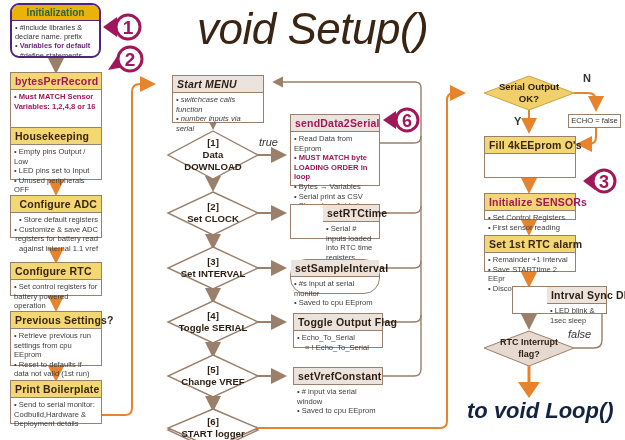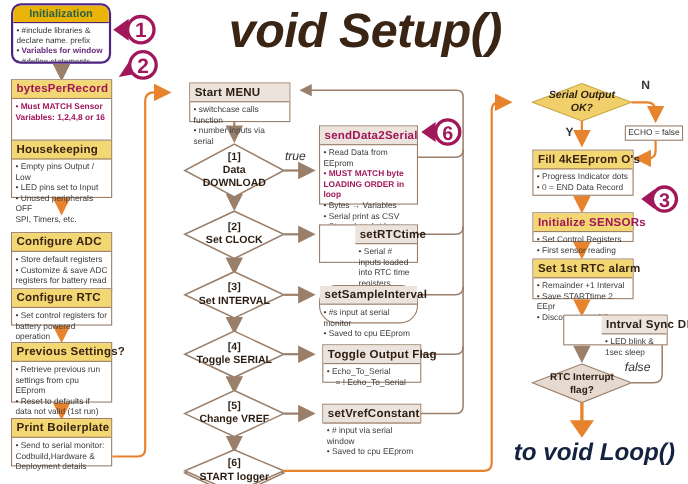--- a/index.html
+++ b/index.html
@@ -1,18 +1,18 @@
 <!DOCTYPE html>
 <html><head>
 <meta charset="utf-8">
 <style>
   html, body { margin:0; padding:0; background:#ffffff; }
   body { width:625px; height:440px; position:relative; overflow:hidden; font-family:"Liberation Sans", sans-serif; }
   svg.lines { position:absolute; left:0; top:0; width:625px; height:440px; }
-  .title { position:absolute; left:208px; top:4px; font-size:44px; font-weight:bold; font-style:italic; color:#3a2413; letter-spacing:-0.5px; white-space:nowrap; }
+  .title { position:absolute; left:197px; top:4px; font-size:44px; font-weight:normal; font-style:italic; color:#3a2413; letter-spacing:-0.5px; white-space:nowrap; }
   .footer { position:absolute; left:467px; top:398px; font-size:22px; font-weight:bold; font-style:italic; color:#13233f; white-space:nowrap; }
   .box { position:absolute; background:#fff; border:1px solid #9a7f6a; box-sizing:border-box; }
   .box .hd { font-weight:bold; font-size:10.5px; padding:2px 4px; border-bottom:1px solid #9a7f6a; white-space:nowrap; letter-spacing:0.2px; }
   .box.y .hd { background:#f3d772; color:#3a2413; }
   .box.g .hd { background:#ece3dc; color:#2b1d12; }
   .box.g .hd.purple { color:#a0175a; }
   .box.y .hd.purple { color:#a0175a; }
   .box ul { list-style:none; margin:0; padding:2px 3px 3px 3px; }
   .box li { font-size:7.6px; line-height:9.6px; color:#3d3d3d; }
   .box li.pur { color:#a0175a; font-weight:bold; }
@@ -117,42 +117,42 @@
   </g>
 </svg>
 
 <div class="title">void Setup()</div>
 
 <div class="init">
   <div class="hd">Initialization</div>
   <ul>
     <li>• <span>#include libraries &amp;</span></li>
     <li><span>declare name. prefix</span></li>
-    <li>• <b>Variables for window</b></li>
+    <li>• <b>Variables for default</b></li>
     <li>• <span>#define statements</span></li>
   </ul>
 </div>
 
 <div class="box y" style="left:10px;top:72px;width:92px;height:56px;">
   <div class="hd purple">bytesPerRecord</div>
   <ul>
       <li class="pur">• <span>Must MATCH Sensor</span></li>
   <li class="pur">Variables: 1,2,4,8 or 16</li>
     </ul>
 </div>
 <div class="box y" style="left:10px;top:127px;width:92px;height:53px;">
   <div class="hd">Housekeeping</div>
   <ul>
       <li>• <span>Empty pins Output / Low</span></li>
   <li>• <span>LED pins set to Input</span></li>
   <li>• <span>Unused peripherals OFF</span></li>
   <li>SPI, Timers, etc.</li>
     </ul>
 </div>
-<div class="box y" style="left:10px;top:211px;width:92px;height:53px;">
+<div class="box y" style="left:10px;top:195px;width:92px;height:43px;text-align:right;">
   <div class="hd">Configure ADC</div>
   <ul>
       <li>• <span>Store default registers</span></li>
   <li>• <span>Customize &amp; save ADC</span></li>
   <li>registers for battery read</li>
   <li>against internal 1.1 vref</li>
     </ul>
 </div>
 <div class="box y" style="left:10px;top:262px;width:92px;height:34px;">
   <div class="hd">Configure RTC</div>
@@ -172,21 +172,21 @@
 </div>
 <div class="box y" style="left:10px;top:380px;width:92px;height:44px;">
   <div class="hd">Print Boilerplate</div>
   <ul>
       <li>• <span>Send to serial monitor:</span></li>
   <li>Codbuild,Hardware &amp;</li>
   <li>Deployment details</li>
     </ul>
 </div>
 
-<div class="box g" style="left:172px;top:75px;width:92px;height:36px;">
+<div class="box g" style="left:172px;top:75px;width:92px;height:48px;font-style:italic;">
   <div class="hd">Start MENU</div>
   <ul>
       <li>• <span>switchcase calls function</span></li>
   <li>• <span>number inputs via serial</span></li>
     </ul>
 </div>
 
 <div class="dlabel" style="left:158px;top:137px;">
   <div>[1]</div>
     <div>Data</div>
@@ -247,34 +247,30 @@
     </ul>
 </div>
 <div class="box g" style="left:293px;top:367px;width:90px;height:18px;">
   <div class="hd">setVrefConstant</div>
   <ul>
       <li>• <span># input via serial window</span></li>
   <li>• <span>Saved to cpu EEprom</span></li>
     </ul>
 </div>
 
-<div class="soi" style="left:479px;top:81px;font-style:italic;">
+<div class="soi" style="left:479px;top:81px;">
   <div>Serial Output</div>
     <div>OK?</div>
 </div>
 <div class="yn" style="left:514px;top:115px;">Y</div>
 <div class="yn" style="left:583px;top:72px;">N</div>
 <div class="echo">ECHO = false</div>
 
 <div class="box y" style="left:484px;top:136px;width:92px;height:42px;">
   <div class="hd">Fill 4kEEprom O's</div>
-  <ul>
-      <li>• <span>Progress Indicator dots</span></li>
-  <li>• <span>0 = END Data Record</span></li>
-    </ul>
 </div>
 <div class="box y" style="left:484px;top:193px;width:92px;height:27px;">
   <div class="hd purple" style="color:#a0175a;background:#f3d772;">Initialize SENSORs</div>
   <ul>
       <li>• <span>Set Control Registers</span></li>
   <li>• <span>First sensor reading</span></li>
     </ul>
 </div>
 <div class="box y" style="left:484px;top:235px;width:92px;height:37px;">
   <div class="hd">Set 1st RTC alarm</div>

